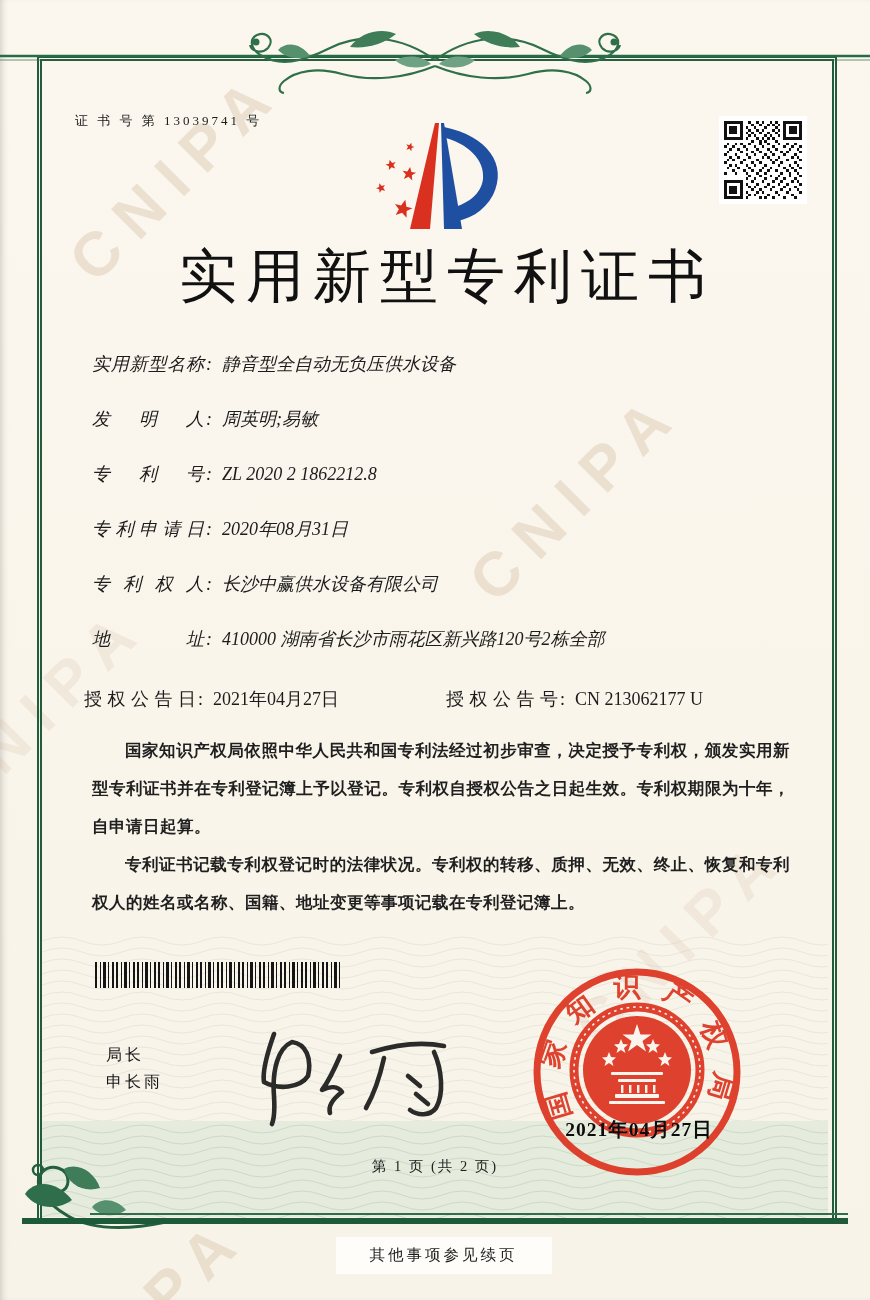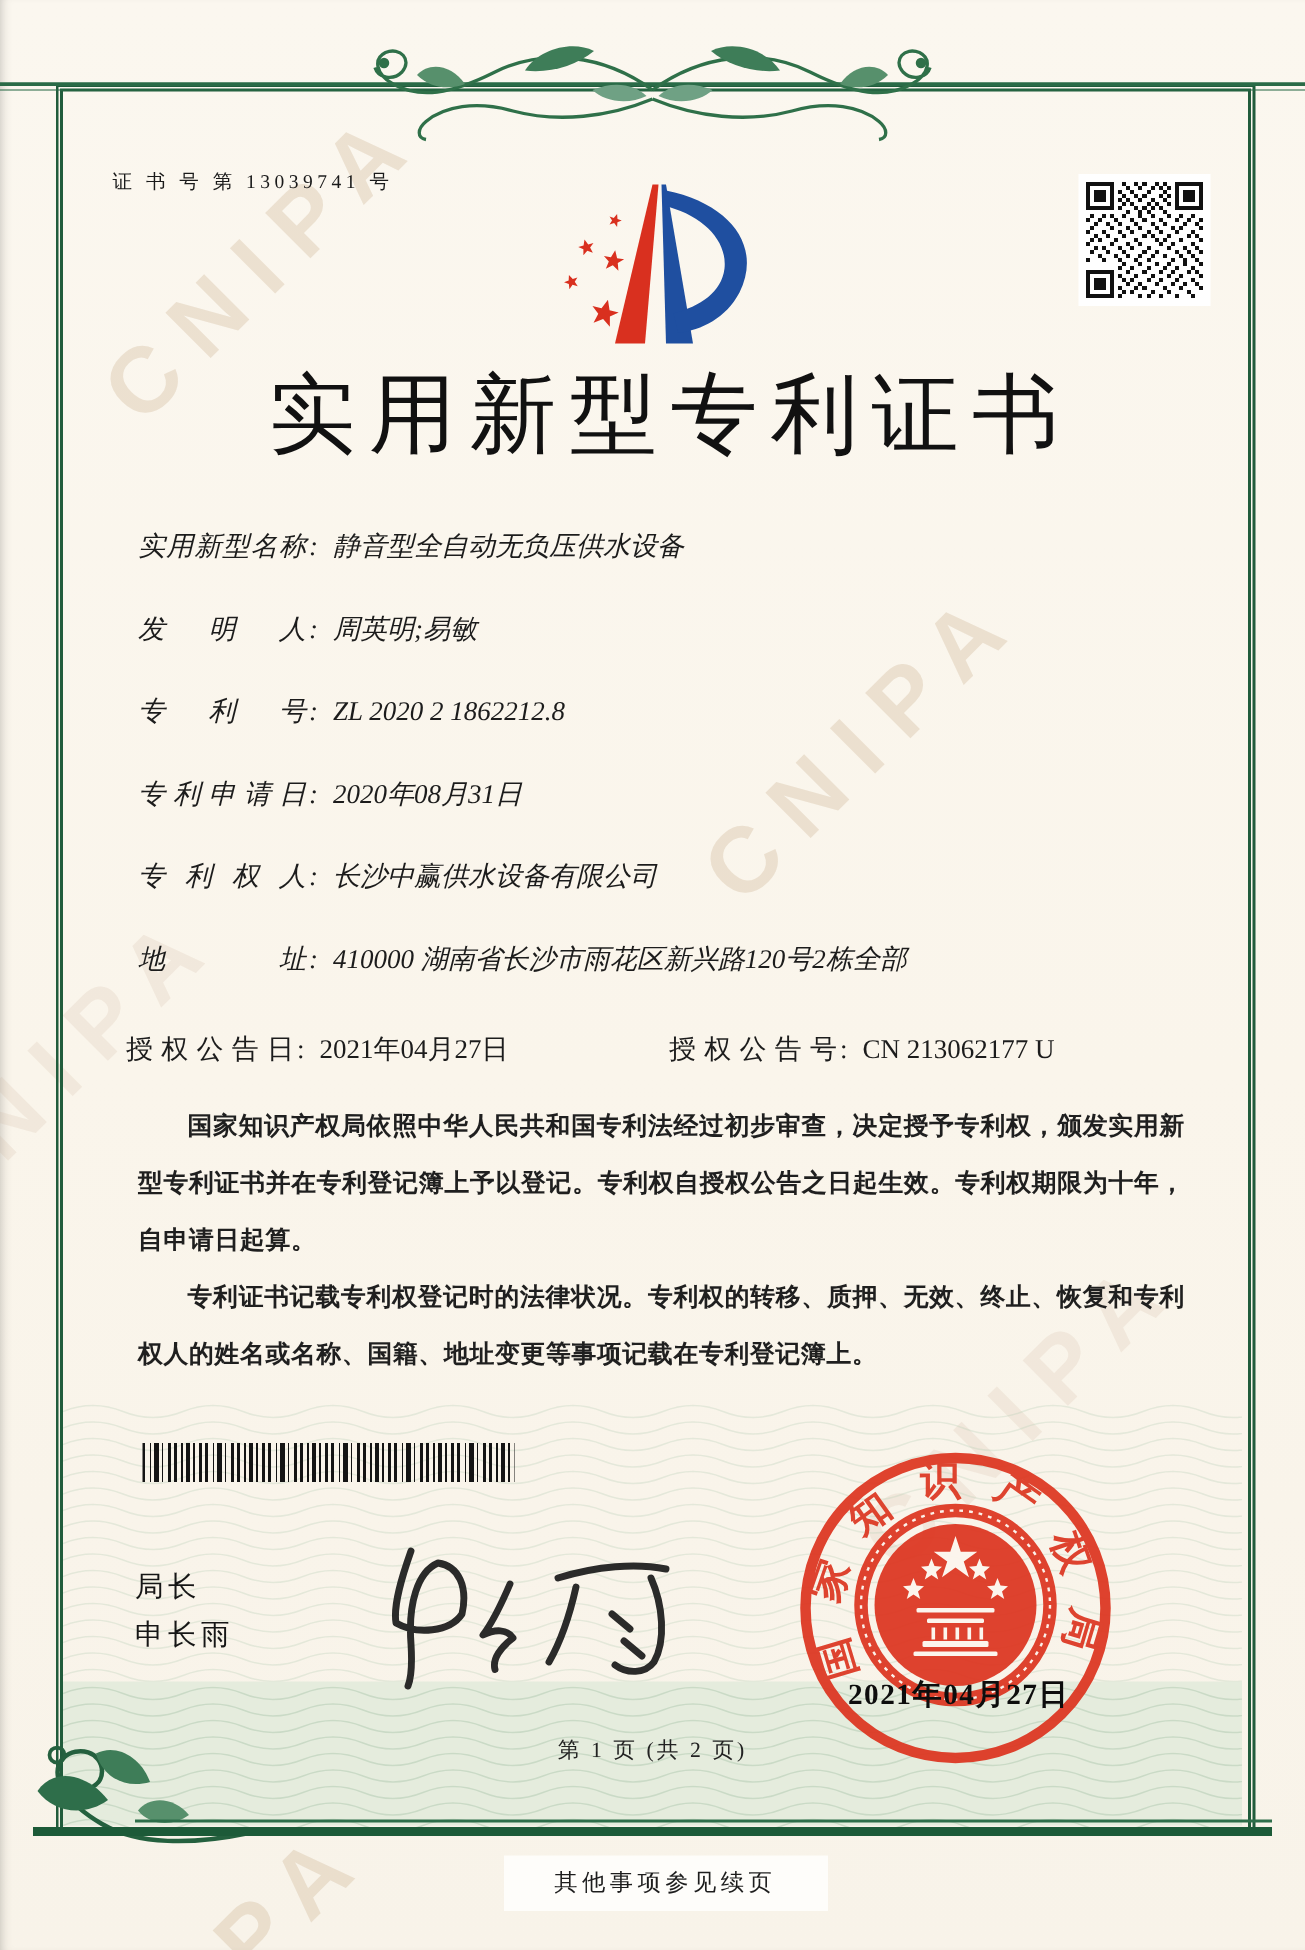--- a/index.html
+++ b/index.html
@@ -40,22 +40,22 @@
   
   .paras{position:absolute;left:92px;top:732px;width:698px;font-size:16.5px;line-height:38px;
          color:#1f1f1f;text-align:justify;letter-spacing:.5px;}
   .paras p{margin:0;text-indent:2em;font-weight:bold;}
   
   .barcode{position:absolute;left:95px;top:962px;width:248px;height:26px;
     background:repeating-linear-gradient(90deg,#141414 0 2px,rgba(0,0,0,0) 2px 5px,#141414 5px 6px,
       rgba(0,0,0,0) 6px 8px,#141414 8px 11px,rgba(0,0,0,0) 11px 13px,#141414 13px 14px,
       rgba(0,0,0,0) 14px 17px,#141414 17px 19px,rgba(0,0,0,0) 19px 21px);}
   
-  .signer{position:absolute;left:90px;top:1045px;font-family:Liberation Serif, serif;
-          font-size:19px;color:#161616;letter-spacing:3px;}
+  .signer{position:absolute;left:106px;top:1045px;font-family:Liberation Serif, serif;
+          font-size:16px;color:#161616;letter-spacing:3px;}
   .signer .name{margin-top:6px;}
   .signature{position:absolute;left:212px;top:1018px;width:256px;height:112px;}
   
   .seal{position:absolute;left:525px;top:960px;width:224px;height:224px;}
   .seal-date{position:absolute;left:527px;top:1116px;width:224px;text-align:center;
              font-size:19.5px;letter-spacing:1px;font-weight:600;color:#0d0d0d;}
   
   .page-info{position:absolute;left:0;top:1157px;width:100%;text-align:center;
              font-size:14.5px;letter-spacing:2px;color:#222;}
   .note-wrap{position:absolute;left:0;top:1237px;width:100%;text-align:center;}

